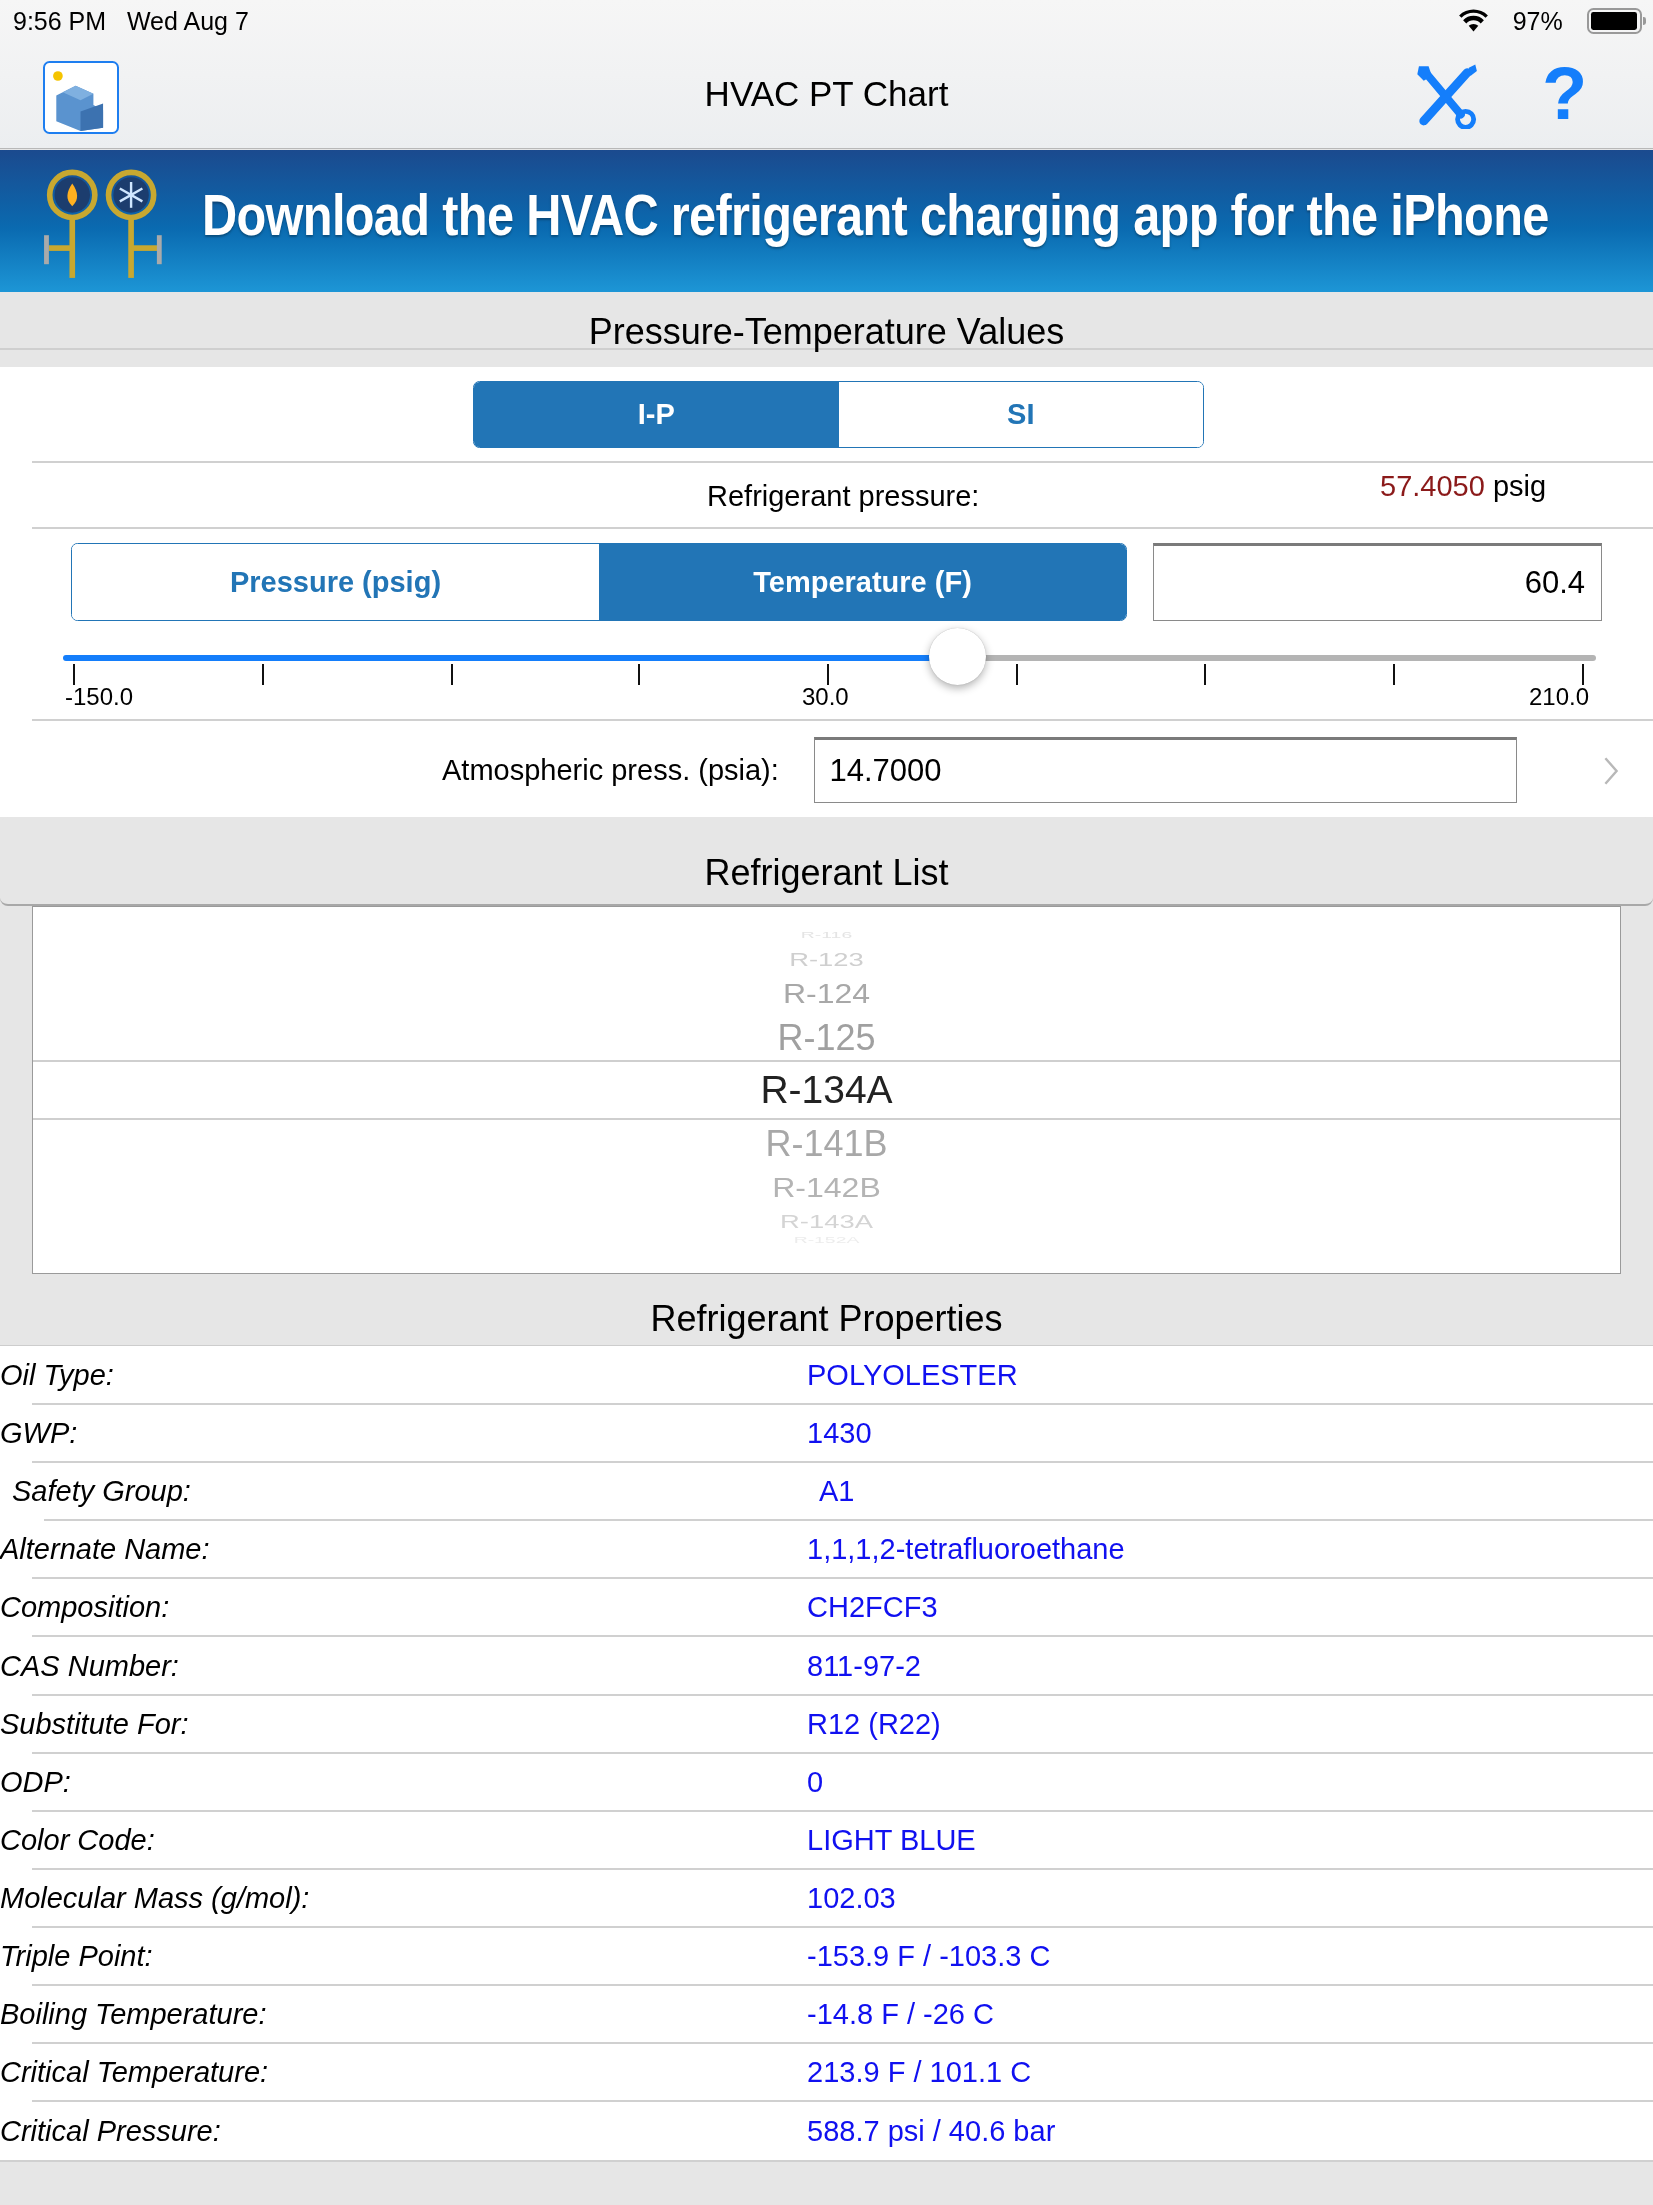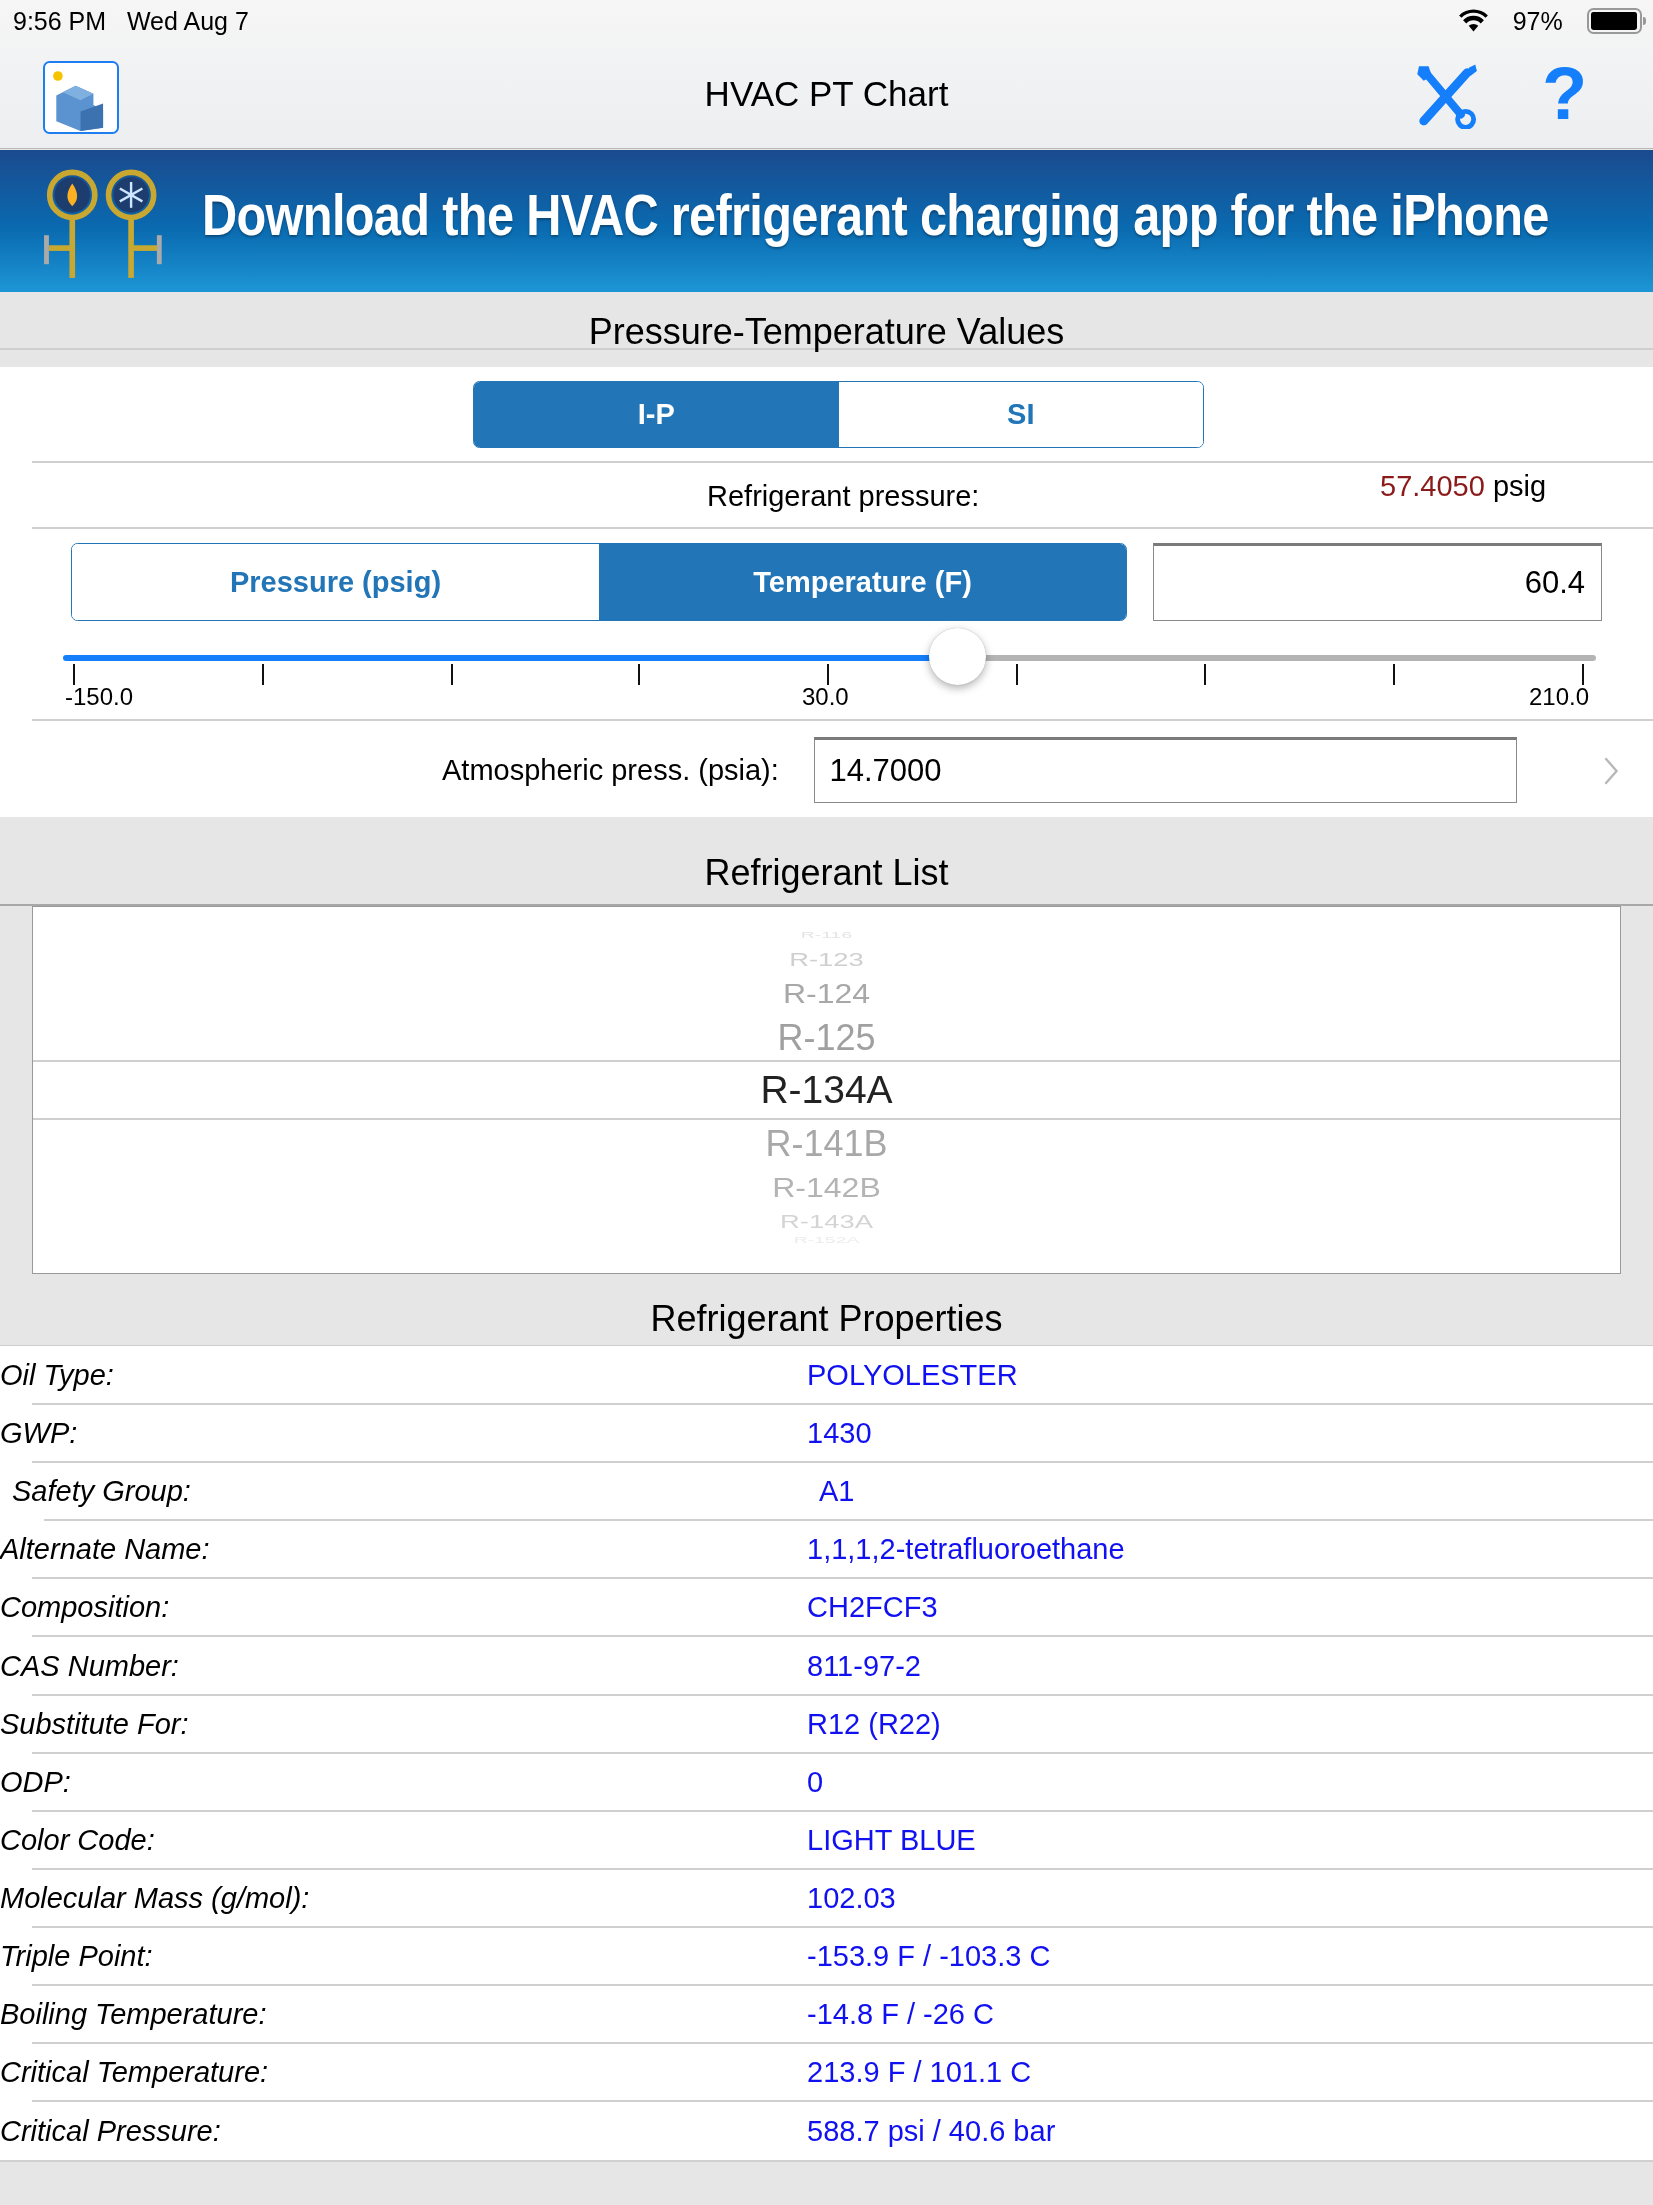--- a/index.html
+++ b/index.html
@@ -165,21 +165,21 @@
   </div>
 
   <div class="hline" style="top:719px;"></div>
 
   <div class="abs" style="left:442px; top:754px; font-size:29px;">Atmospheric press. (psia):</div>
   <div class="text-input" style="left:814px; top:737px; width:703px; height:66px; padding-left:14.5px;">14.7000</div>
   <svg class="abs" style="left:1602px; top:755px; width:18px; height:32px;" viewBox="0 0 22 40">
     <polyline points="4,4 18,20 4,36" fill="none" stroke="#b8b8b8" stroke-width="3"></polyline>
   </svg>
 
-  <div class="sec-head" style="top:817px; height:89px; line-height:111px; border-bottom:2.4px solid #a8a8a8;">Refrigerant List</div>
+  <div class="sec-head" style="top:817px; height:89px; line-height:111px; border-bottom:2.4px solid #a8a8a8;border-radius:8px;">Refrigerant List</div>
 
   <div class="picker">
     <div class="pick-item" style="top:16px; font-size:19.4px; color:#e4e4e4; transform:scaleY(0.45); height:24px;">R-116</div>
     <div class="pick-item" style="top:37px; font-size:27.4px; color:#cfcfcf; transform:scaleY(0.7);">R-123</div>
     <div class="pick-item" style="top:68px; font-size:32px; color:#a8a8a8; transform:scaleY(0.88);">R-124</div>
     <div class="pick-item" style="top:110px; font-size:36px; color:#a0a0a0;">R-125</div>
     <div class="pick-sel-line" style="top:153px;"></div>
     <div class="pick-item" style="top:161px; font-size:39px; color:#222;">R-134A</div>
     <div class="pick-sel-line" style="top:211px;"></div>
     <div class="pick-item" style="top:216px; font-size:36px; color:#a8a8a8;">R-141B</div>

